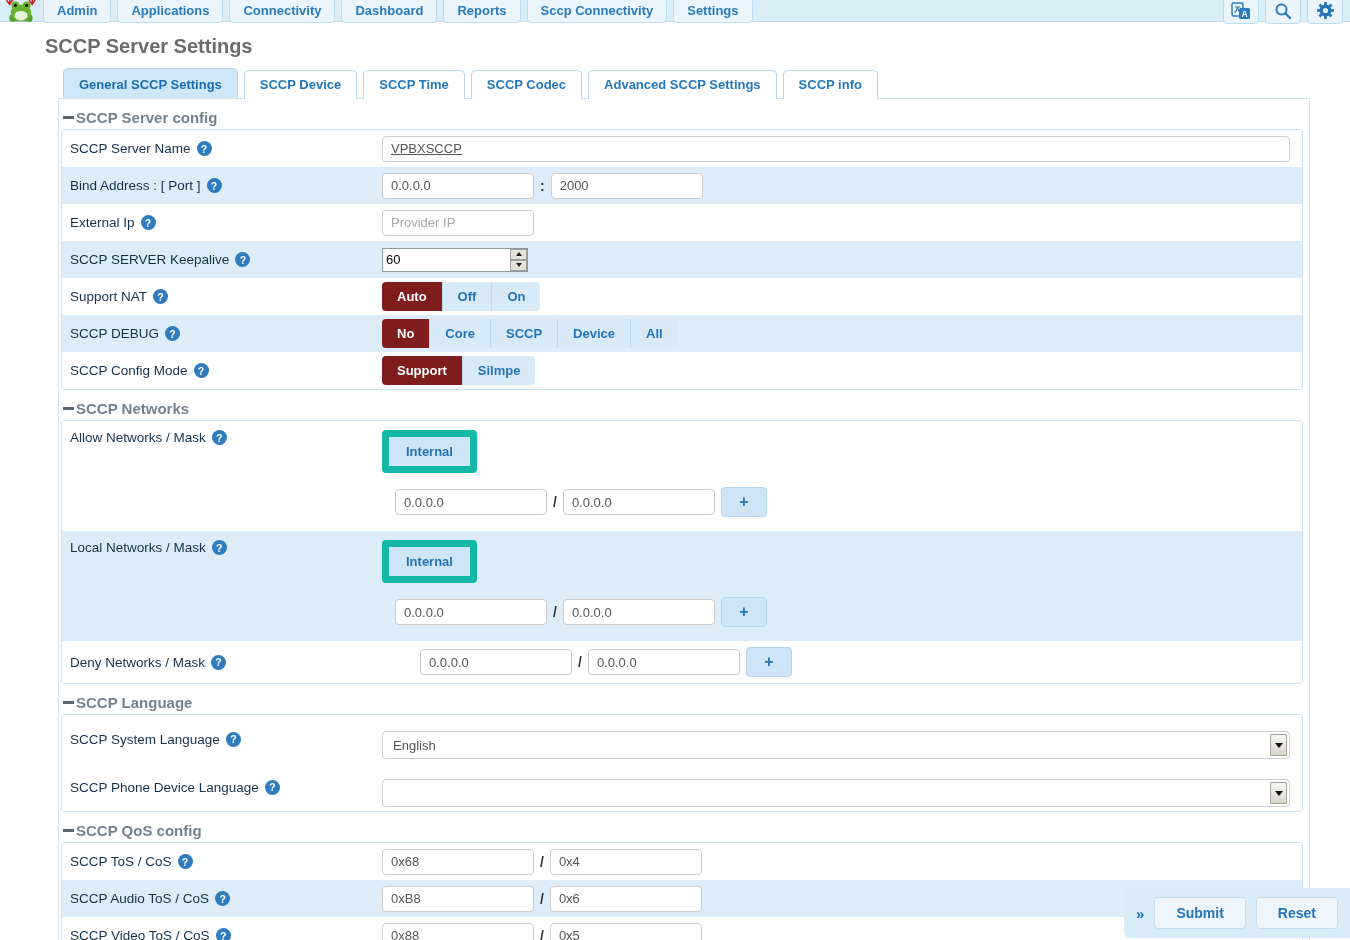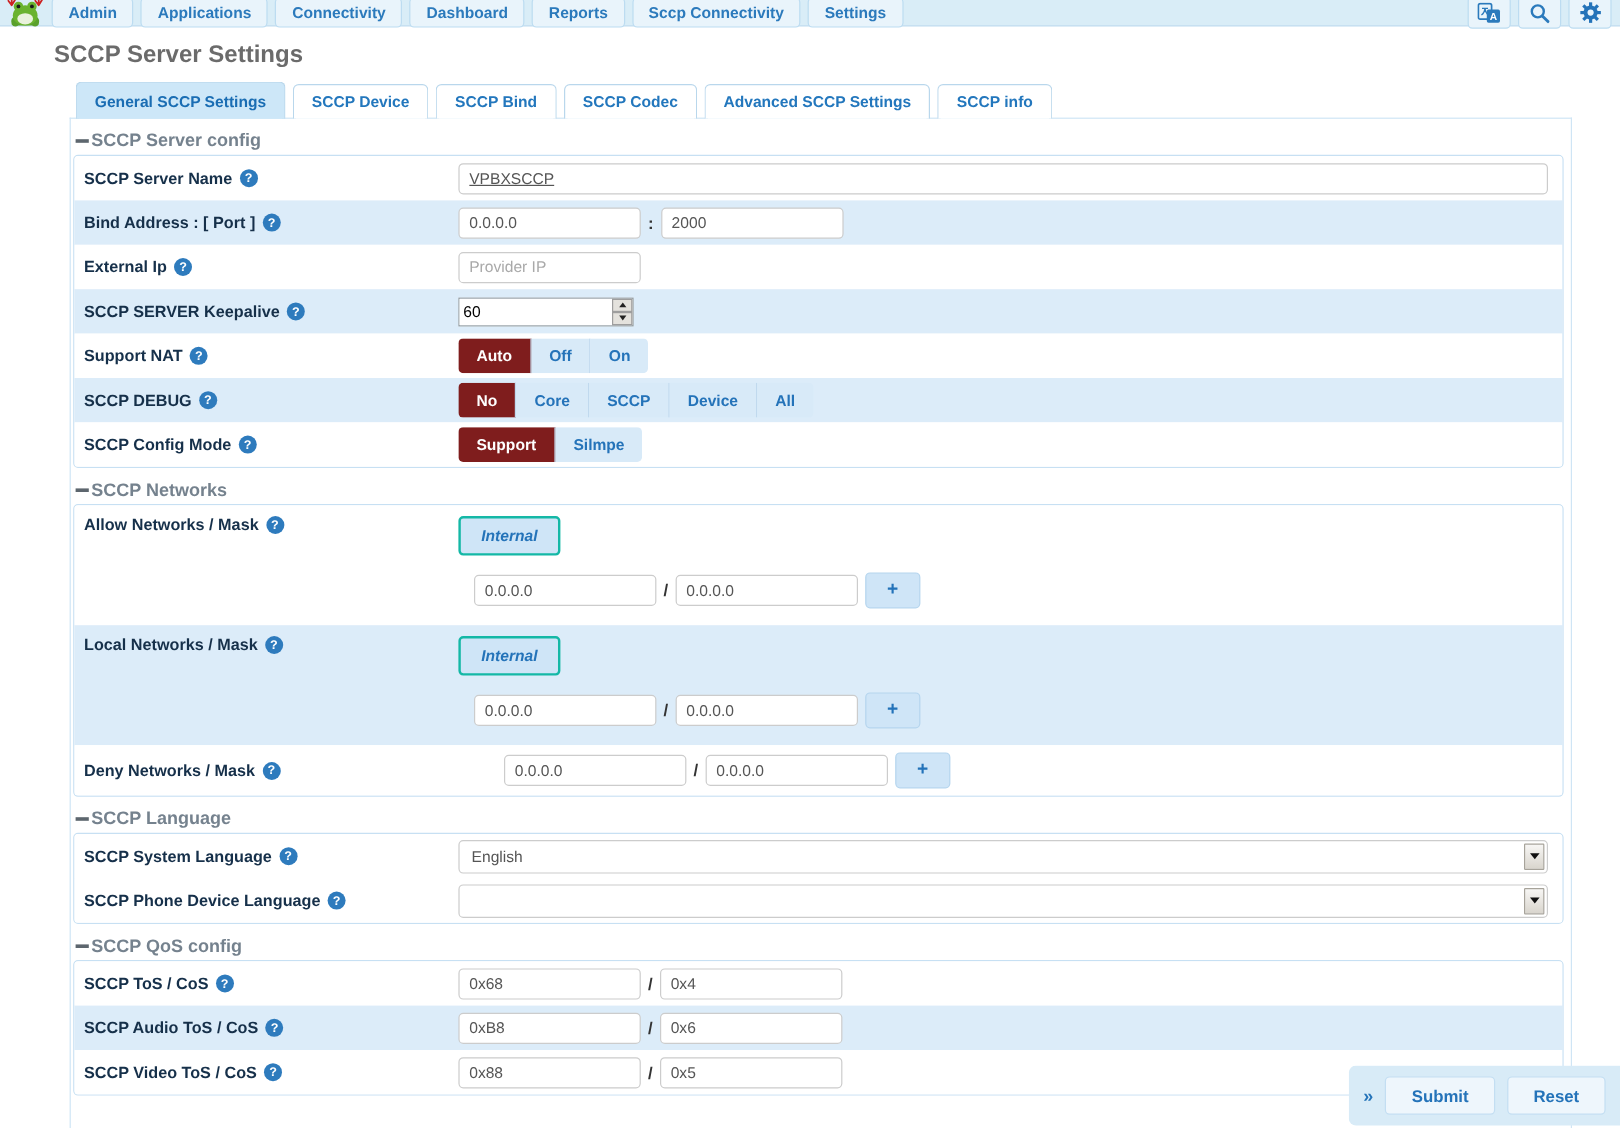--- a/index.html
+++ b/index.html
@@ -31,21 +31,21 @@
 
   .section-header { display:flex; align-items:center; margin:4px 0 3px 2px;
     font-size:15px; font-weight:bold; color:#75828e; }
   .minus-icon { width:11px; height:3px; background:#5d666e; margin-right:2px; display:inline-block; }
 
   .section-box { border:1px solid #c7e0f3; border-radius:4px; margin-bottom:10px; overflow:hidden; background:#fff; }
 
   .row { display:flex; align-items:center; min-height:37px; padding:4px 8px; background:#fff; }
   .row.alt { background:#dcecf9; }
   .row.tall { align-items:flex-start; padding-top:9px; padding-bottom:14px; }
-  .lbl { width:312px; flex-shrink:0; font-weight:bold; font-size:13.5px; color:#16304a;
+  .lbl { width:312px; flex-shrink:0; font-weight:normal; font-size:13.5px; color:#16304a;
     display:flex; align-items:center; gap:6px; }
   .help-icon { width:15px; height:15px; border-radius:50%; background:#2e7bbd; color:#fff;
     font-size:10.5px; font-weight:bold; display:inline-flex; align-items:center;
     justify-content:center; flex-shrink:0; cursor:pointer; }
   .help-icon::after { content:"?"; }
   .ctl { flex:1; display:flex; align-items:center; gap:6px; padding-right:4px; }
   .ctl-col { flex:1; display:flex; flex-direction:column; }
 
   .ti { height:26px; border:1px solid #ccc; border-radius:4px; padding:0 8px; font-size:13px;
     color:#555; background:#fff; width:152px; font-family:"Liberation Sans",sans-serif; outline:none; }
@@ -65,32 +65,32 @@
   .tri-down { width:0; height:0; border-left:3px solid transparent; border-right:3px solid transparent;
     border-top:4px solid #222; }
 
   
   .btn-group { display:inline-flex; border-radius:4px; overflow:hidden; }
   .seg { padding:7px 15px; background:#d8eaf8; color:#2473b9; font-weight:bold; font-size:13px;
     border-right:1px solid #c0d9ee; cursor:pointer; white-space:nowrap; }
   .seg:last-child { border-right:none; }
   .seg.active { background:#7f1d1d; color:#fff; }
 
-  .internal-btn { padding:7px 17px; background:#cfe5f7; border:2px solid #14b8a6; border-radius:4px;
-    color:#2473b9; font-weight:bold; font-size:13px; cursor:pointer; align-self:flex-start;font-style:italic; }
+  .internal-btn { padding:7px 17px; background:#cfe5f7; border:7px solid #14b8a6; border-radius:4px;
+    color:#2473b9; font-weight:bold; font-size:13px; cursor:pointer; align-self:flex-start; }
   .net-inputs { display:flex; align-items:center; gap:6px; margin-top:14px; margin-left:13px; }
   .net-inputs.flat { margin-top:0; }
   .add-btn { width:46px; height:30px; background:#cfe5f7; border:1px solid #b5d5ee; border-radius:4px;
     color:#2473b9; font-weight:bold; font-size:16px; cursor:pointer; display:flex;
     align-items:center; justify-content:center; }
 
   
   .select { flex:1; height:28px; border:1px solid #ccc; border-radius:4px; background:#fff;
     display:flex; align-items:center; padding:0 24px 0 10px; color:#555; font-size:13px;
-    position:relative; cursor:pointer; }
+    position:relative; cursor:pointer;margin-top:12px; }
   .select-arrow { position:absolute; right:2px; top:2px; bottom:2px; width:17px;
     background:linear-gradient(#f7f6f4,#d9d5cd); border:1px solid #a7a39a; border-radius:1px;
     display:flex; align-items:center; justify-content:center; }
   .select-arrow span { width:0; height:0; border-left:4px solid transparent;
     border-right:4px solid transparent; border-top:5px solid #111; }
 
   
   .action-bar { position:fixed; right:0; bottom:2px; background:#d8ebf7; border-radius:6px 0 0 6px;
     padding:9px 12px 9px 12px; display:flex; align-items:center; gap:10px; z-index:10; }
   .chevron { color:#2473b9; font-weight:bold; font-size:15px; cursor:pointer; }
@@ -149,21 +149,21 @@
       <circle cx="10" cy="10" r="2.7" fill="#e9f4fb"></circle>
     </svg>
   </div>
 </div>
 
 <h1 class="page-title">SCCP Server Settings</h1>
 
 <div class="tabs">
   <div class="tab active">General SCCP Settings</div>
   <div class="tab">SCCP Device</div>
-  <div class="tab">SCCP Bind</div>
+  <div class="tab">SCCP Time</div>
   <div class="tab">SCCP Codec</div>
   <div class="tab">Advanced SCCP Settings</div>
   <div class="tab">SCCP info</div>
 </div>
 
 <div class="tab-content">
 
   <div class="section-header">
     <span class="minus-icon"></span>
     <span>SCCP Server config</span>

